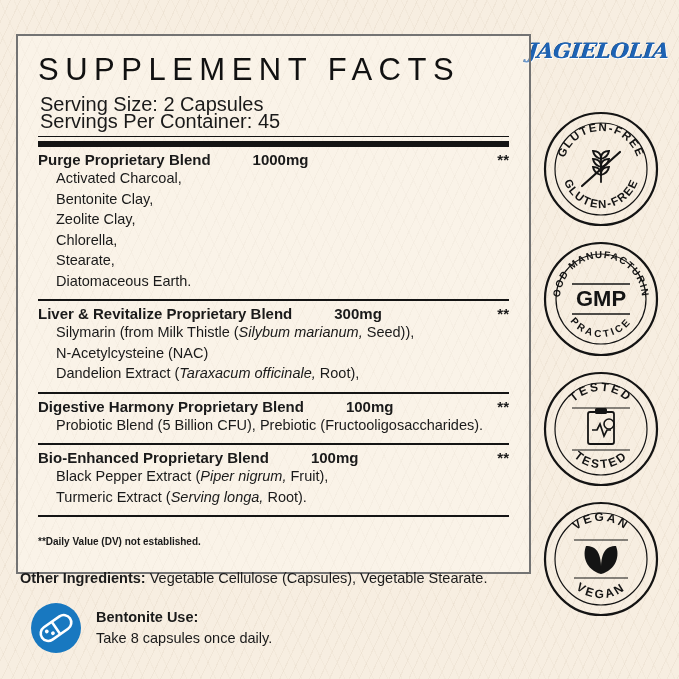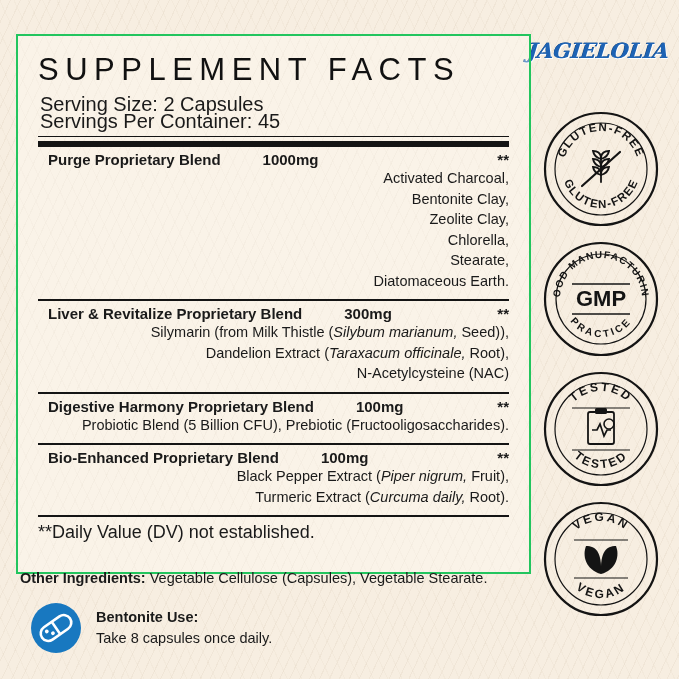--- a/index.html
+++ b/index.html
@@ -49,21 +49,21 @@
     transform: skewX(-6deg);
   }
 
   
   .panel {
     position: absolute;
     left: 16px;
     top: 34px;
     width: 515px;
     height: 540px;
-    border: 2px solid #22c55e;
+    border: 2px solid #737373;
     background: rgba(255,252,245,0.35);
     box-sizing: border-box;
     padding: 12px 14px 8px 14px;
   }
 
   .sf-title {
     font-size: 31px;
     letter-spacing: 6.5px;
     font-weight: 500;
     margin: 4px 0 8px 6px;
@@ -94,36 +94,36 @@
 
   .blend {
     padding: 4px 6px 3px 6px;
   }
   .blend-head {
     display: flex;
     align-items: baseline;
     font-size: 15px;
     font-weight: bold;
   }
-  .blend-name { flex: 0 0 auto; margin-left: 10px; }
+  .blend-name { flex: 0 0 auto; }
   .blend-amt  { margin-left: 42px; }
   .blend-dv   { margin-left: auto; font-weight: bold; }
 
   .ing {
     font-size: 14.5px;
     line-height: 20.5px;
     margin-left: 18px;
     font-weight: normal;
-    text-align: right;
   }
   .ing i { font-style: italic; }
 
   .footnote {
-    font-size: 18px;
-    padding: 5px 6px 0 6px;
+    font-size: 10px;
+    padding: 19px 6px 0 6px;
+    font-weight: bold;
   }
 
   
   .other {
     position: absolute;
     left: 20px;
     top: 570px;
     width: 520px;
     font-size: 14.5px;
   }
@@ -192,43 +192,43 @@
     </div>
     <div class="rule-med"></div>
 
     <div class="blend">
       <div class="blend-head">
         <span class="blend-name">Liver &amp; Revitalize Proprietary Blend</span>
         <span class="blend-amt">300mg</span>
         <span class="blend-dv">**</span>
       </div>
       <div class="ing">Silymarin (from Milk Thistle (<i>Silybum marianum,</i> Seed)),</div>
+      <div class="ing">N-Acetylcysteine (NAC)</div>
       <div class="ing">Dandelion Extract (<i>Taraxacum officinale,</i> Root),</div>
-      <div class="ing">N-Acetylcysteine (NAC)</div>
     </div>
     <div class="rule-med"></div>
 
     <div class="blend">
       <div class="blend-head">
         <span class="blend-name">Digestive Harmony Proprietary Blend</span>
         <span class="blend-amt">100mg</span>
         <span class="blend-dv">**</span>
       </div>
       <div class="ing">Probiotic Blend (5 Billion CFU), Prebiotic (Fructooligosaccharides).</div>
     </div>
     <div class="rule-med"></div>
 
     <div class="blend">
       <div class="blend-head">
         <span class="blend-name">Bio-Enhanced Proprietary Blend</span>
         <span class="blend-amt">100mg</span>
         <span class="blend-dv">**</span>
       </div>
       <div class="ing">Black Pepper Extract (<i>Piper nigrum,</i> Fruit),</div>
-      <div class="ing">Turmeric Extract (<i>Curcuma daily,</i> Root).</div>
+      <div class="ing">Turmeric Extract (<i>Serving longa,</i> Root).</div>
     </div>
     <div class="rule-med"></div>
 
     <div class="footnote">**Daily Value (DV) not established.</div>
   </div>
 
   <div class="other">
     <b>Other Ingredients:</b><span> Vegetable Cellulose (Capsules), Vegetable Stearate.</span>
   </div>
 

